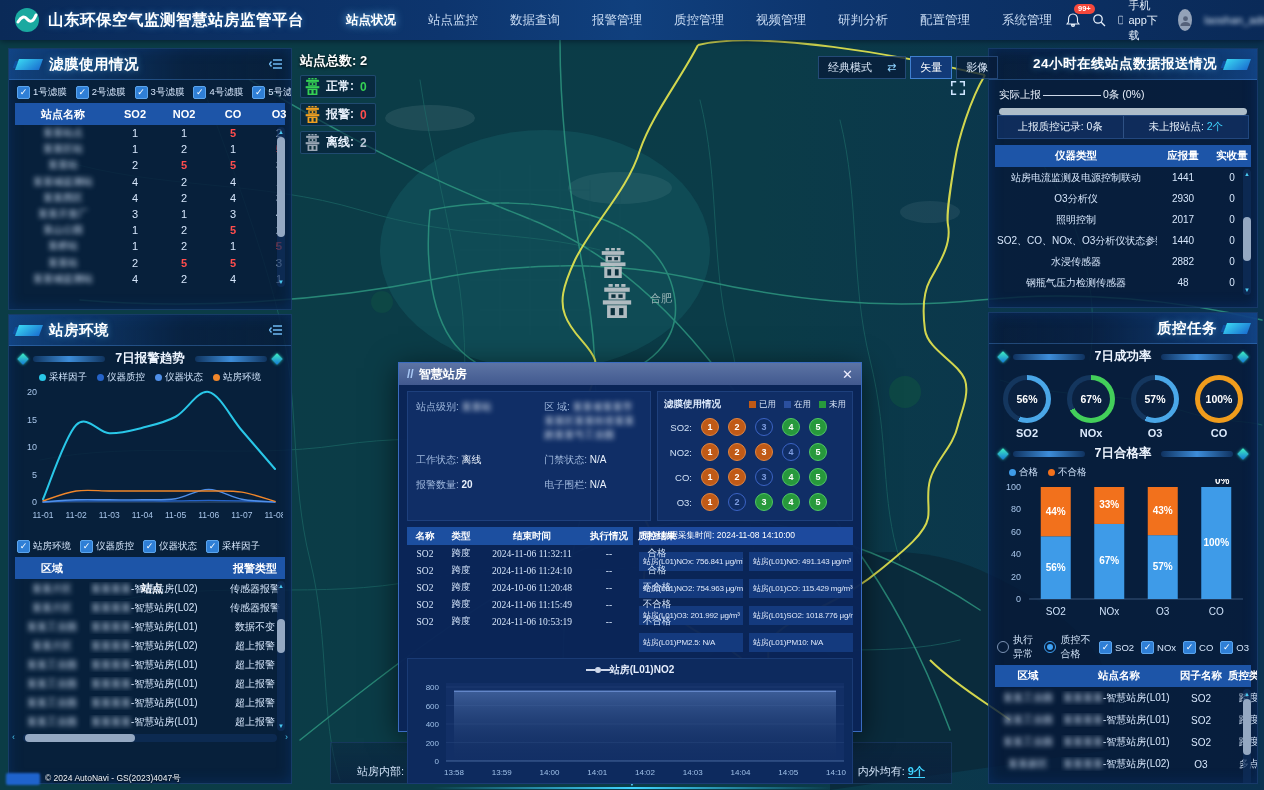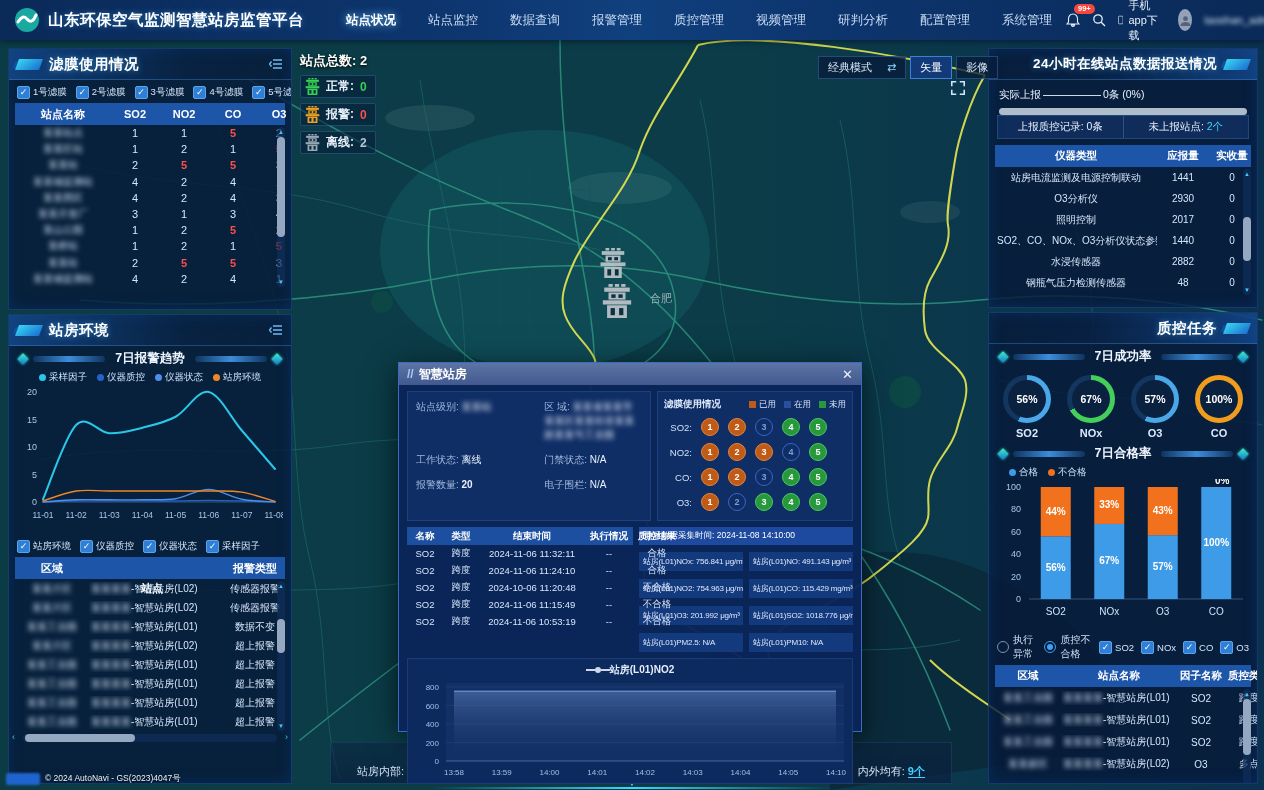--- a/index.html
+++ b/index.html
@@ -110,21 +110,21 @@
   .m-val{color:#e8f0fb;}
   .m-membrane{flex:1;background:#102e66;border:1px solid rgba(90,140,220,.2);padding:6px 6px 2px;}
   .mem-head{display:flex;align-items:center;font-size:8.5px;color:#dbe8fa;gap:6px;}
   .mem-title{font-size:9.5px;font-weight:bold;}
   .mem-row{display:flex;align-items:center;gap:9px;margin:7px 0;}
   .mem-fac{width:28px;text-align:right;font-size:9.5px;color:#cfe0f5;flex:none;}
   .mcirc{width:16px;height:16px;border-radius:50%;display:grid;place-items:center;font-size:9px;font-weight:bold;flex:none;}
   .mc-used{background:#c05a17;border:1px solid #e2853f;color:#fff;}
   .mc-active{background:transparent;border:1px solid #3b63c4;color:#7d9ce0;}
   .mc-unused{background:#27993c;border:1px solid #4fc763;color:#fff;}
-  .m-table{width:226px;font-size:9.5px;}
+  .m-table{width:226px;font-size:9.5px;font-family:Liberation Serif, serif;}
   .m-table .t-head{font-size:9.5px;height:18px;background:#1c4fa0;}
   .m-table .t-row{height:17px;font-size:9.5px;}
   .m-right{flex:1;display:flex;flex-direction:column;gap:7px;}
   .lasttime{background:#1d4a9e;font-size:8.5px;color:#fff;padding:3px 5px;white-space:nowrap;overflow:hidden;}
   .chips{display:grid;grid-template-columns:1fr 1fr;gap:8px 6px;}
   .chipd{background:#143a7e;padding:4px 4px;font-size:8px;color:#dfe9fb;white-space:nowrap;overflow:hidden;letter-spacing:-.2px;}
   .m-chart{background:#0d2a5e;border:1px solid rgba(90,140,220,.18);padding:2px 4px;}
   .a-legend{display:flex;justify-content:center;align-items:center;font-size:10px;font-weight:bold;color:#e6eefc;padding-top:2px;}
   .a-dash{width:9px;height:2px;background:#cfd8ea;}
   .a-dot{width:6px;height:6px;border-radius:50%;background:#cfd8ea;}

